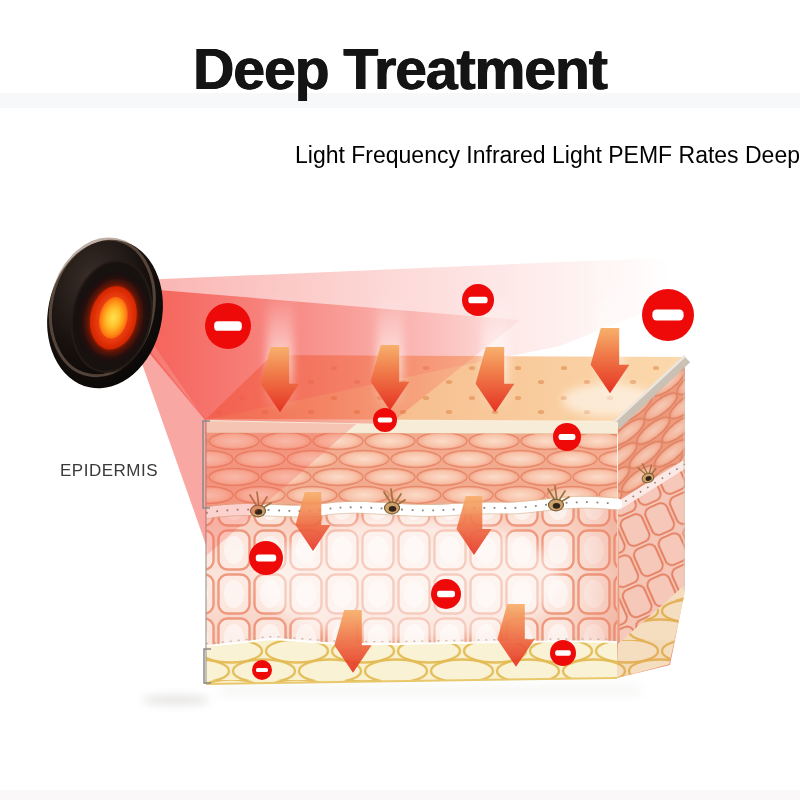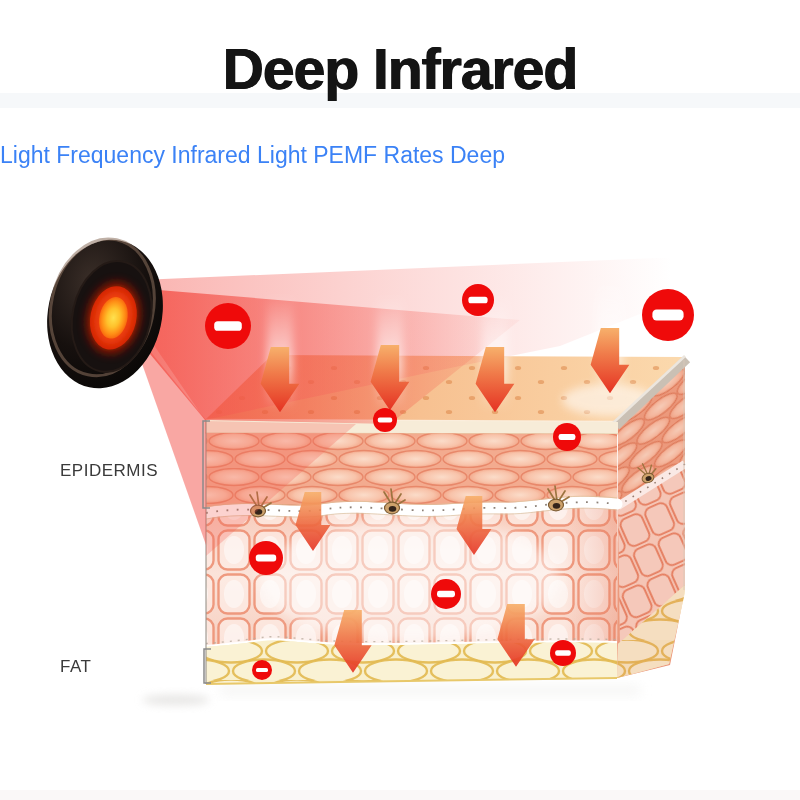--- a/index.html
+++ b/index.html
@@ -11,39 +11,39 @@
   #band-top{top:93px;height:15px;background:#f6f8fa;}
   #band-bottom{top:790px;height:10px;background:#faf8f8;}
   #main-title{
     position:absolute;top:36px;left:0;width:800px;margin:0;
     text-align:center;font-size:57px;font-weight:700;letter-spacing:-1px;
     color:#141414;
     text-shadow:0.6px 0 0 #141414,-0.6px 0 0 #141414;
   }
   #subtitle{
     position:absolute;top:140px;left:0;width:800px;margin:0;
-    text-align:left;font-size:23px;line-height:31px;color:#3b82f6;
+    text-align:right;font-size:23px;line-height:31px;color:#000000;
   }
   .layer-label{
     position:absolute;left:60px;text-align:left;
     font-size:17px;color:#3a3a3a;letter-spacing:0.5px;font-weight:400;
   }
   #label-epidermis{top:461px;width:140px;}
   #label-fat{top:657px;width:128px;}
   #art{position:absolute;left:0;top:0;}
 </style>
 </head>
 <body>
 
 <div id="stage">
 
   <div id="band-top" class="bgband"></div>
   <div id="band-bottom" class="bgband"></div>
 
-  <h1 id="main-title">Deep Infrared</h1>
+  <h1 id="main-title">Deep Treatment</h1>
   <p id="subtitle"><span>Light Frequency Infrared Light PEMF Rates Deep</span><br>
   </p>
 
   <svg id="art" width="800" height="800" viewBox="0 0 800 800">
     <defs>
       <linearGradient id="topGrad" gradientUnits="userSpaceOnUse" x1="210" y1="390" x2="680" y2="390">
         <stop offset="0" stop-color="#f0a172"></stop>
         <stop offset="0.45" stop-color="#f7c191"></stop>
         <stop offset="1" stop-color="#fbd9ad"></stop>
       </linearGradient>
@@ -268,14 +268,13 @@
       <ellipse cx="-4" cy="-6" rx="51" ry="69" fill="none" stroke="#8a6f5d" stroke-width="3" opacity="0.55"></ellipse>
       <ellipse cx="7" cy="1" rx="39" ry="56" fill="#171110" stroke="#241a16" stroke-width="2"></ellipse>
       <ellipse cx="9" cy="2" rx="27" ry="37" fill="#8c1200" opacity="0.9" filter="url(#soft)"></ellipse>
       <ellipse cx="9" cy="2" rx="23" ry="32" fill="#d02105"></ellipse>
       <ellipse cx="9" cy="2" rx="19" ry="27" fill="#f04208" filter="url(#soft)"></ellipse>
       <ellipse cx="9" cy="2" rx="14" ry="21" fill="url(#coreG)"></ellipse>
     </g>
   </svg>
 
   <div id="label-epidermis" class="layer-label">EPIDERMIS</div>
-  <div id="label-fat" class="layer-label">FAT</div>
 </div>
 
 </body></html>

